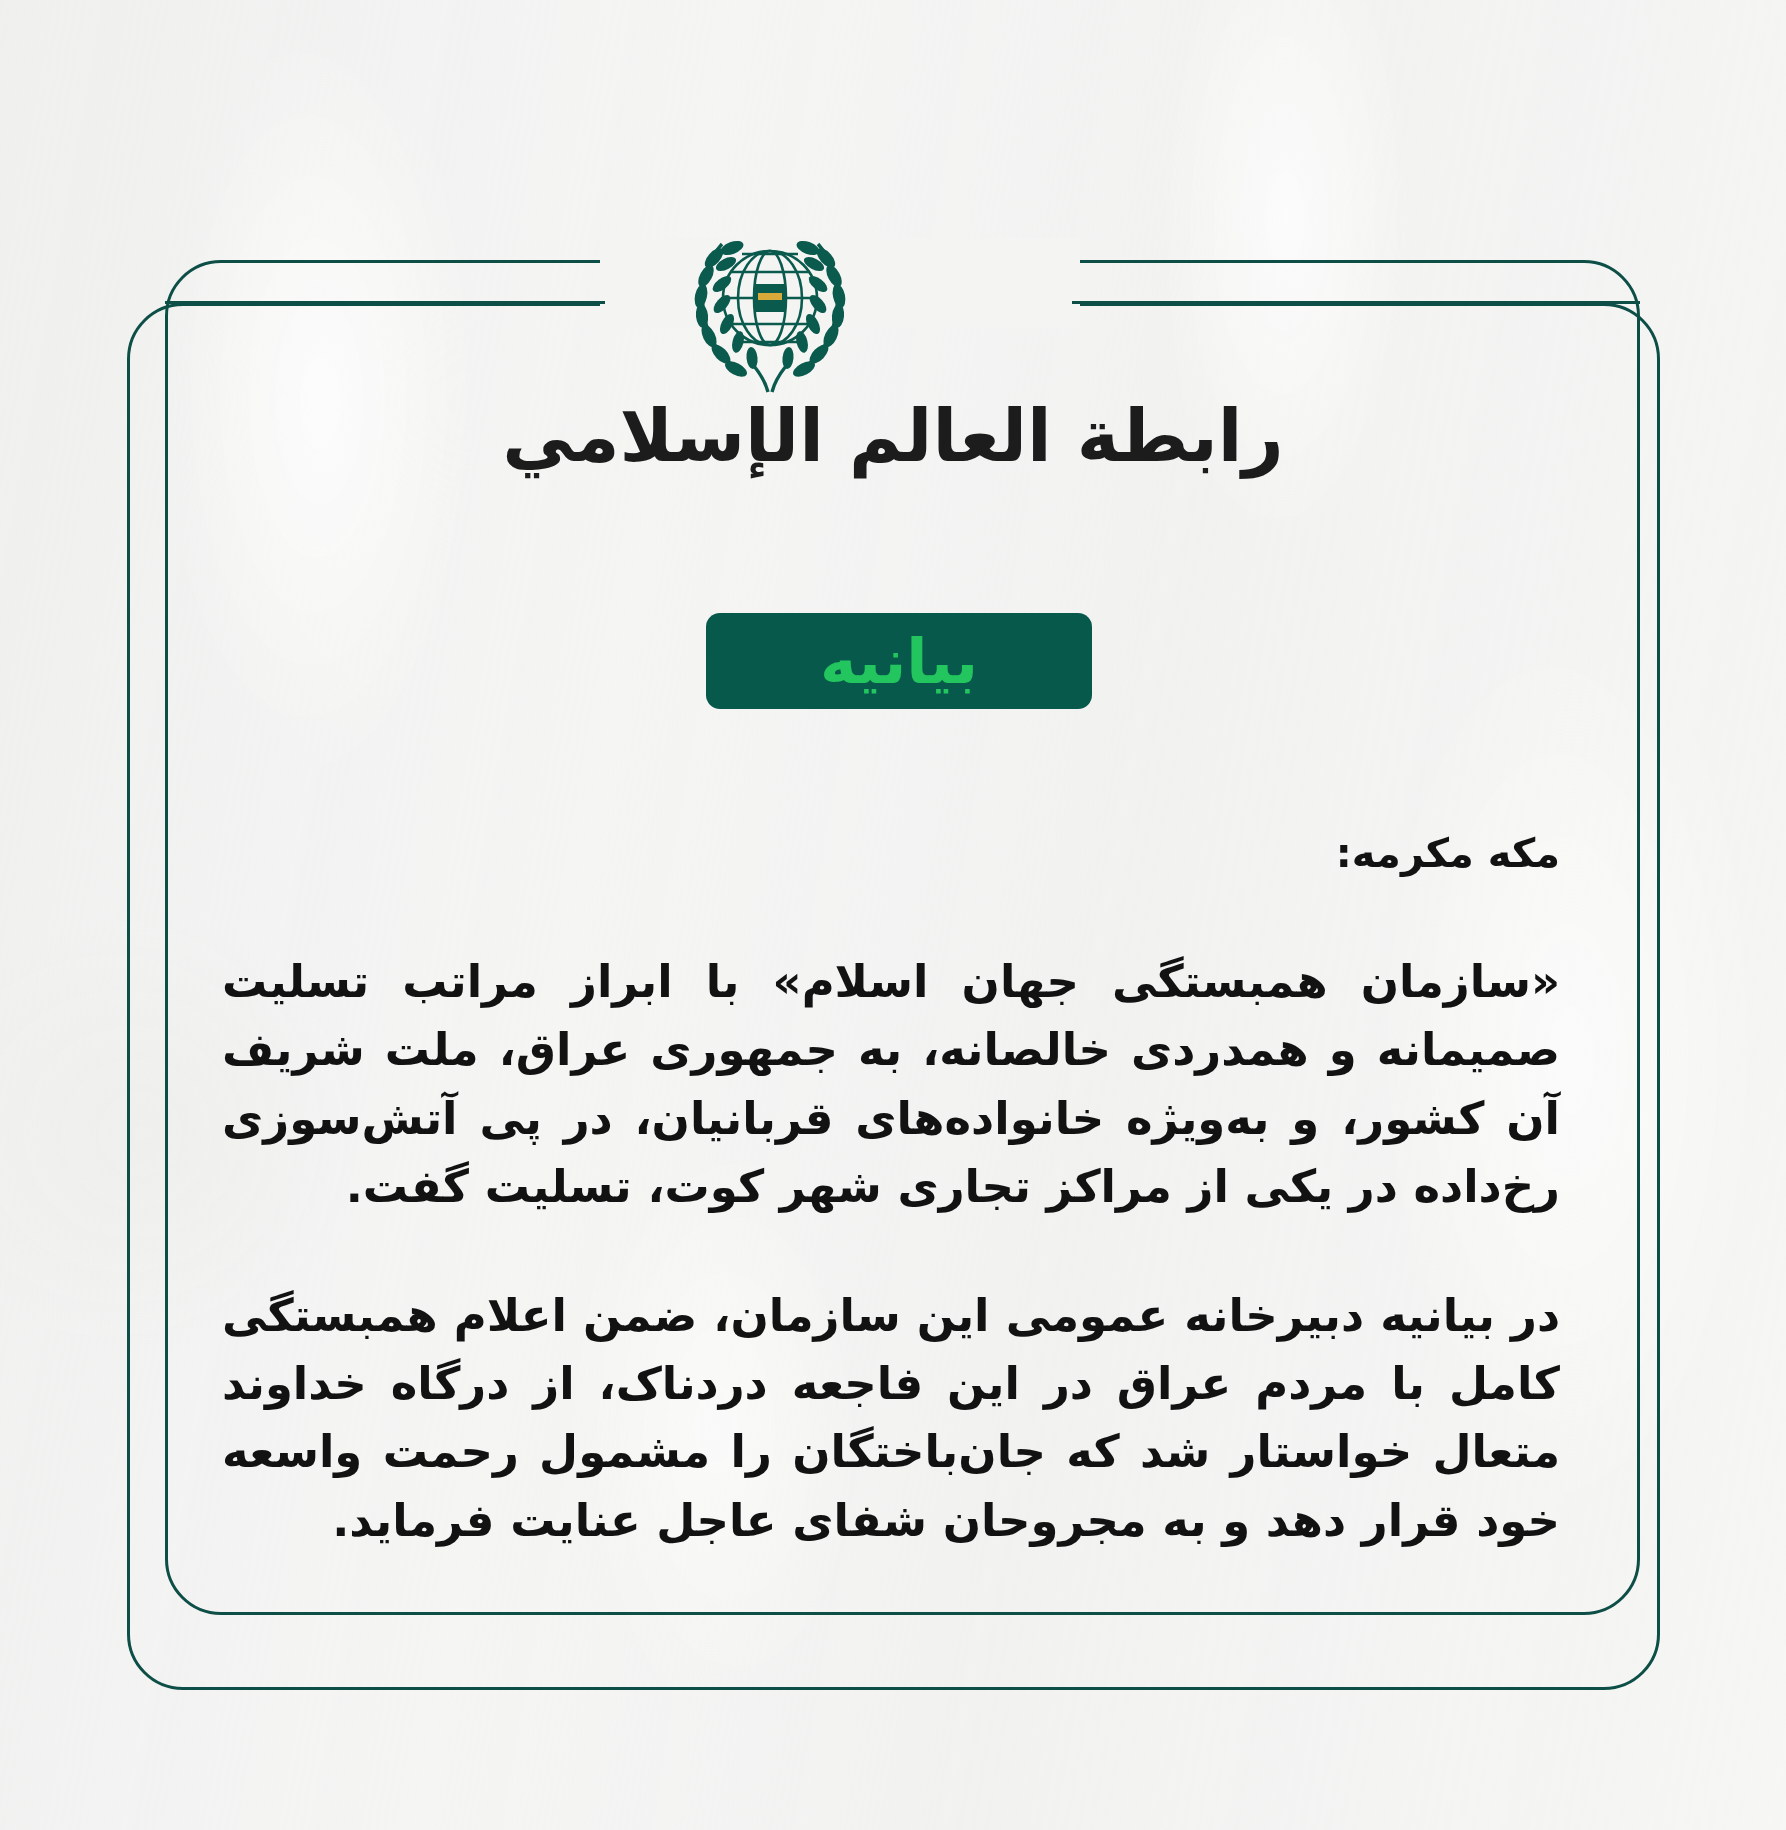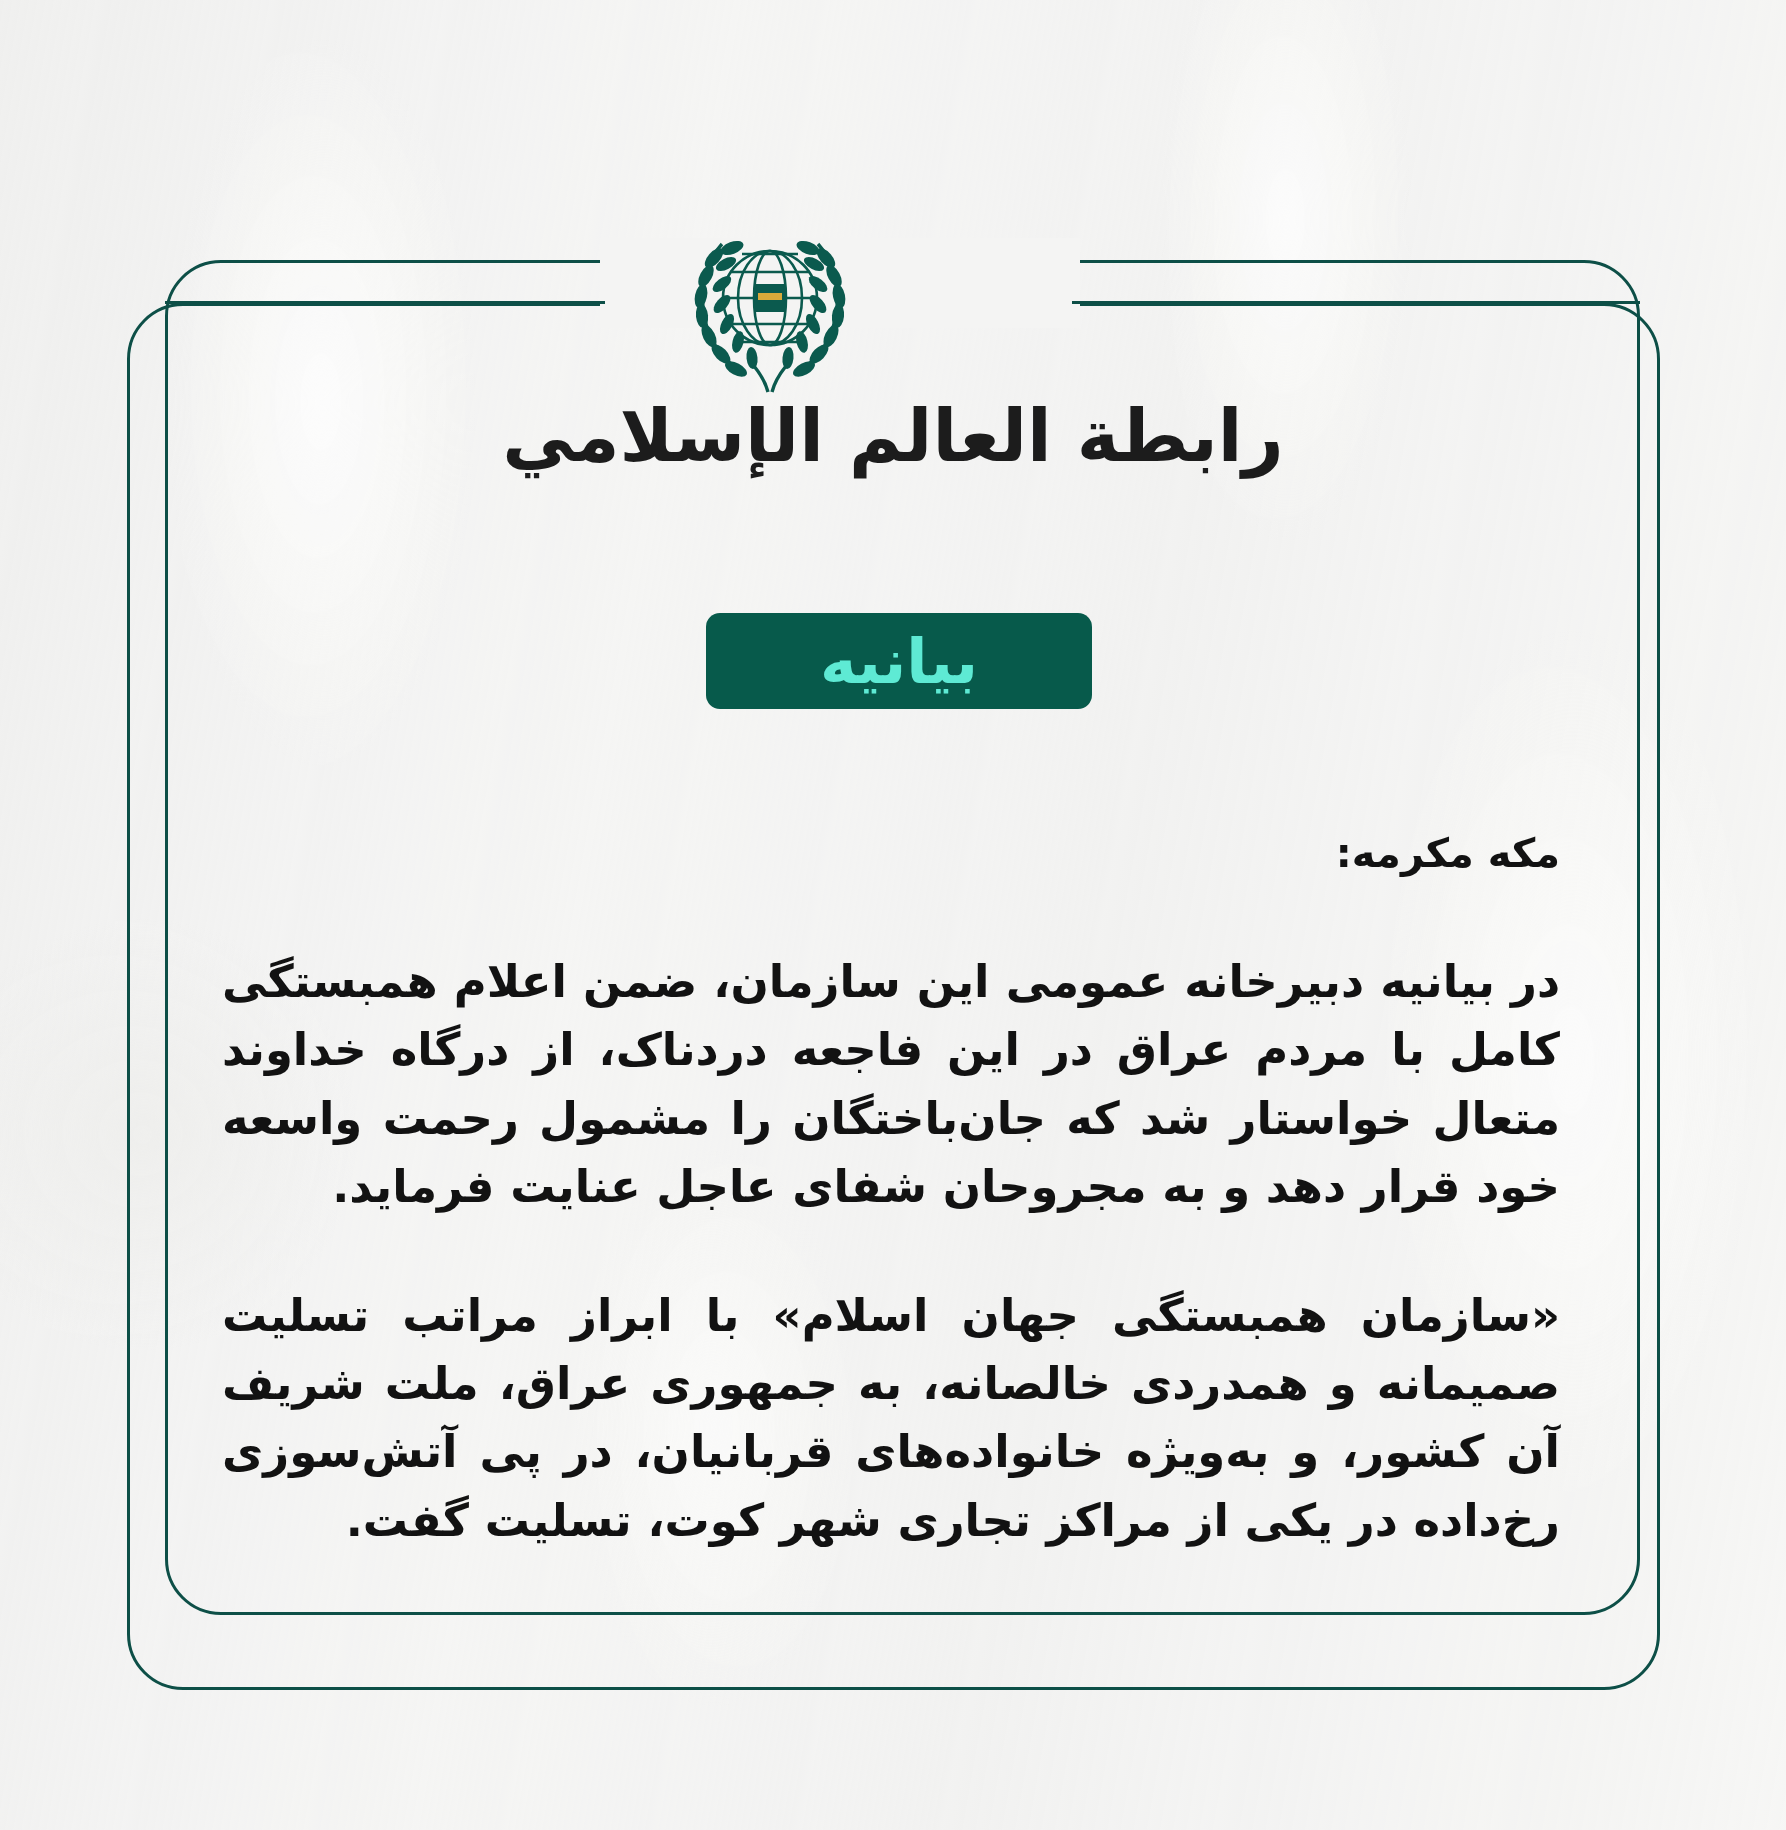--- a/index.html
+++ b/index.html
@@ -126,21 +126,21 @@
     position: absolute;
     left: 706px;
     top: 613px;
     width: 386px;
     height: 96px;
     background: #075a4b;
     border-radius: 14px;
     display: flex;
     align-items: center;
     justify-content: center;
-    color: #5eead4;
+    color: #22c55e;
     direction: rtl;
     font-family: "DejaVu Sans", sans-serif;
     font-size: 62px;
     font-weight: 700;
     letter-spacing: 1px;
   }
 
   
   .body-wrap {
     position: absolute;
@@ -249,17 +249,17 @@
     </svg>
   </div>
 
   <div class="wordmark-ar">رابطة العالم الإسلامي</div>
 
 
   <div class="badge">بیانیه</div>
 
   <div class="body-wrap">
     <p class="salutation">مکه مکرمه:</p>
+    <p class="para">«سازمان همبستگی جهان اسلام» با ابراز مراتب تسلیت صمیمانه و همدردی خالصانه، به جمهوری عراق، ملت شریف آن کشور، و به‌ویژه خانواده‌های قربانیان، در پی آتش‌سوزی رخ‌داده در یکی از مراکز تجاری شهر کوت، تسلیت گفت.</p>
     <p class="para">در بیانیه دبیرخانه عمومی این سازمان، ضمن اعلام همبستگی کامل با مردم عراق در این فاجعه دردناک، از درگاه خداوند متعال خواستار شد که جان‌باختگان را مشمول رحمت واسعه خود قرار دهد و به مجروحان شفای عاجل عنایت فرماید.</p>
-    <p class="para">«سازمان همبستگی جهان اسلام» با ابراز مراتب تسلیت صمیمانه و همدردی خالصانه، به جمهوری عراق، ملت شریف آن کشور، و به‌ویژه خانواده‌های قربانیان، در پی آتش‌سوزی رخ‌داده در یکی از مراکز تجاری شهر کوت، تسلیت گفت.</p>
   </div>
 
 </div>
 
 </body></html>

